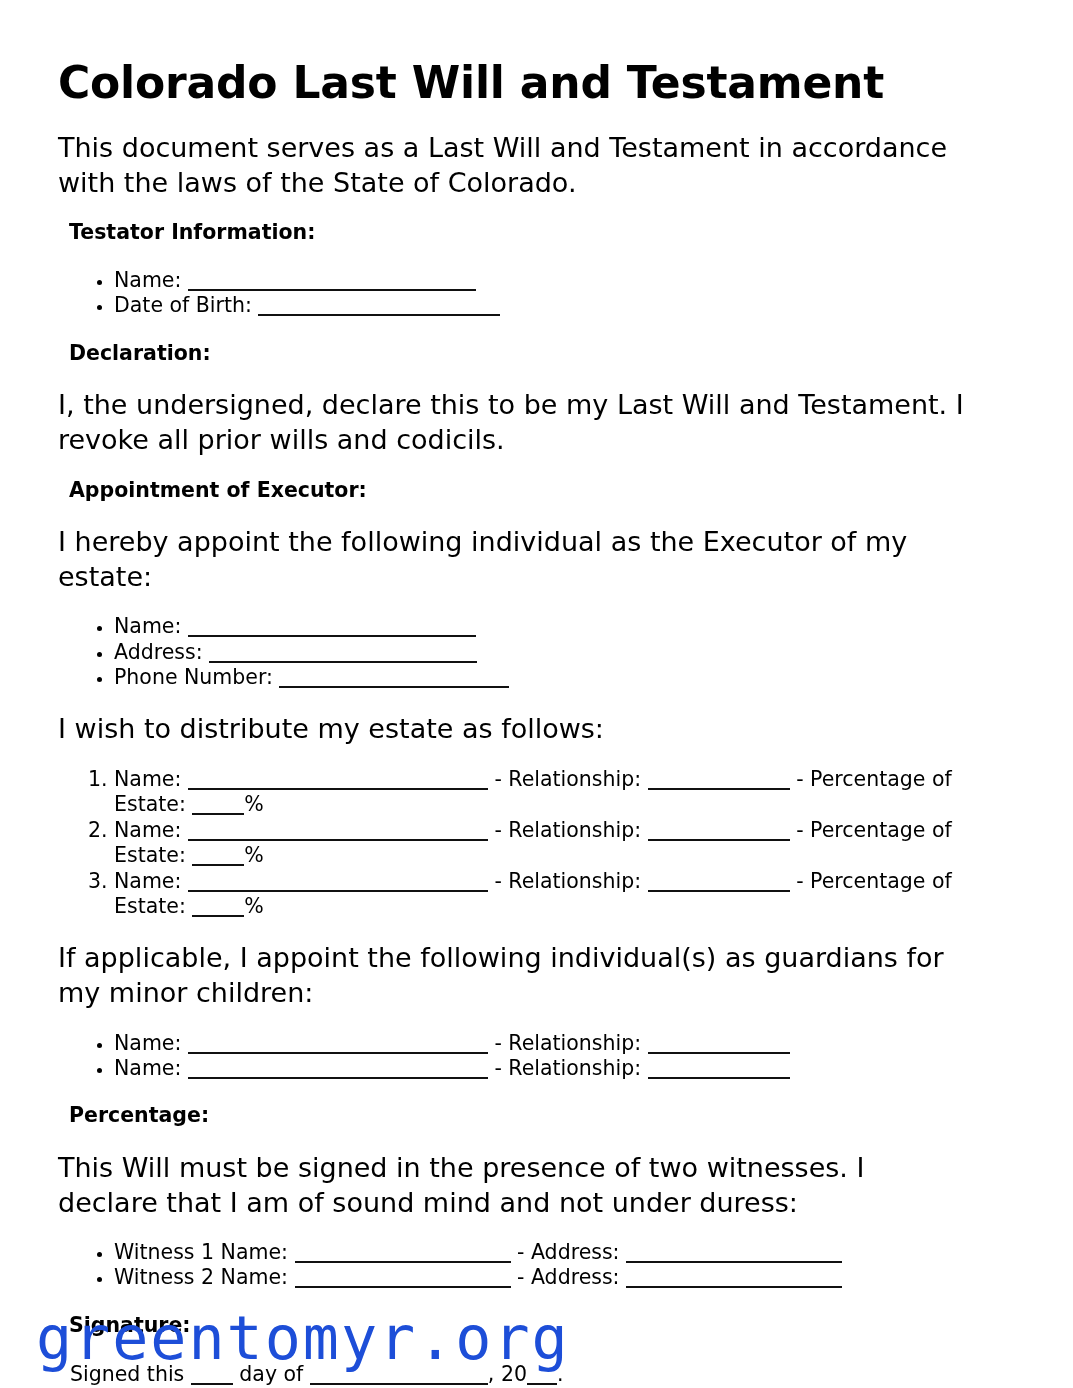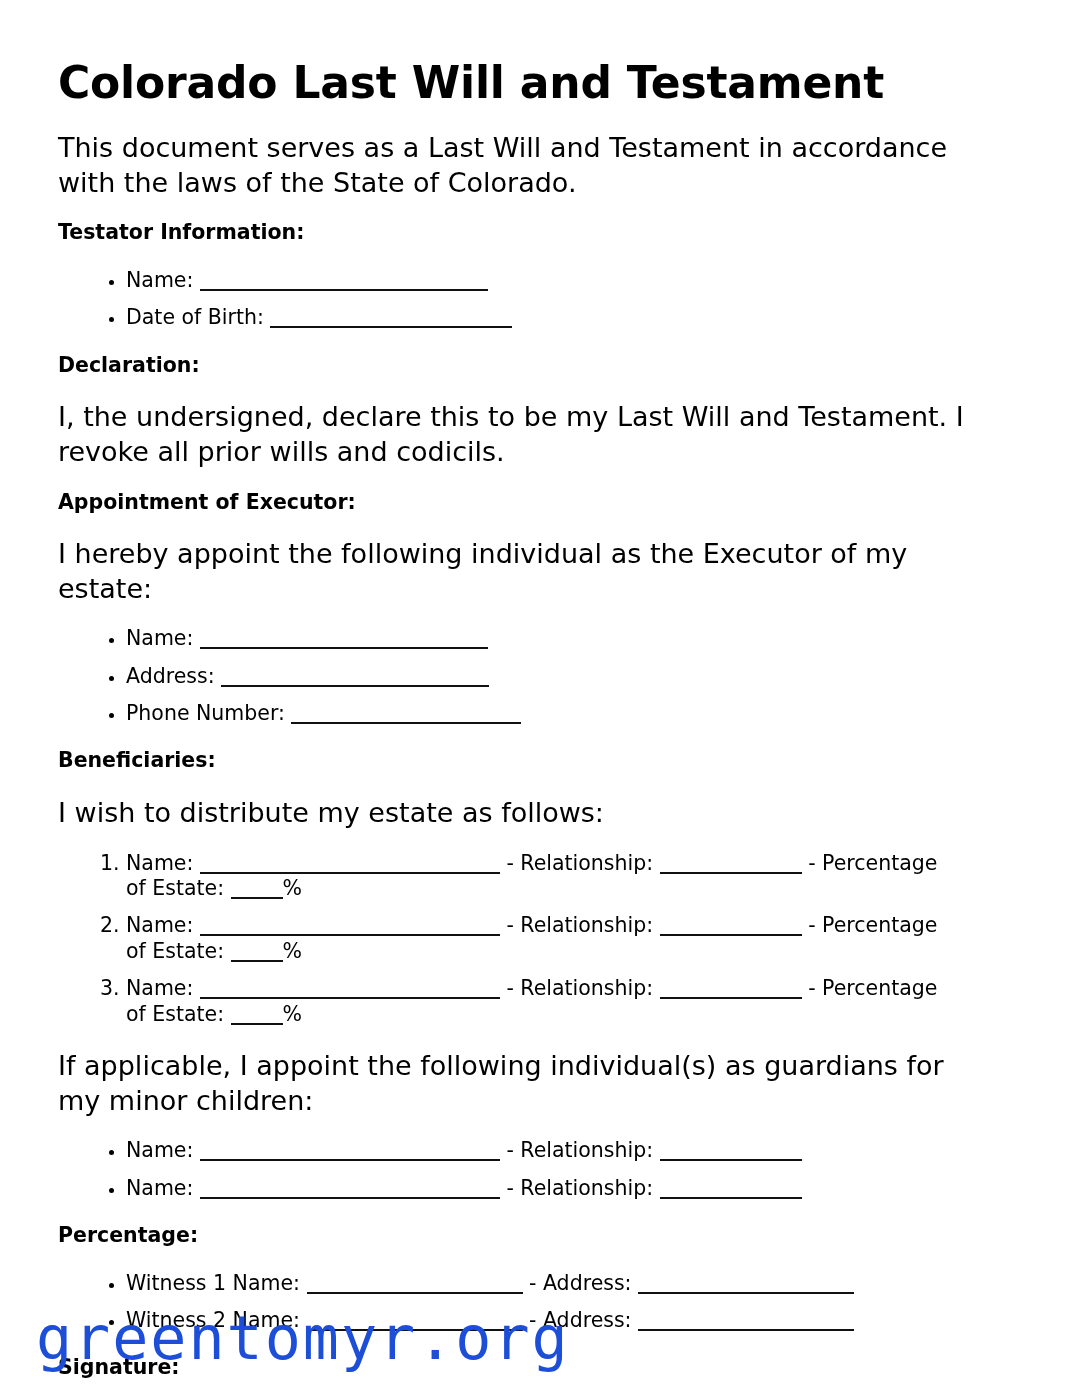--- a/index.html
+++ b/index.html
@@ -38,32 +38,32 @@
   }
   p.para {
     font-size: 27px;
     line-height: 1.28;
     margin: 0 0 20px 0;
   }
   h2.section-heading {
     font-size: 20.5px;
     font-weight: bold;
     line-height: 1.25;
-    margin: 0 0 22px 0;
+    margin: 0 0 22px 11px;
   }
   ul.bullets, ol.numbers {
     margin: 0 0 22px 0;
     padding-left: 56px;
     font-size: 20.5px;
     line-height: 1.24;
   }
   ul.bullets { list-style: disc; }
   ol.numbers { list-style: decimal; }
   ul.bullets li, ol.numbers li {
-    margin: 12px;
+    margin: 0;
     padding: 0;
   }
   ul.bullets li::marker { font-size: 17px; }
   .blank {
     display: inline-block;
     border-bottom: 2px solid #111;
     vertical-align: -4px;
     height: 16px;
   }
   .w-xl { width: 288px; }
@@ -127,21 +127,20 @@
       <li>
         <span>Address:</span>
         <span class="blank" style="width:268px"></span>
       </li>
       <li>
         <span>Phone Number:</span>
         <span class="blank" style="width:230px"></span>
       </li>
     </ul>
 
-    <h2 class="section-heading">Beneficiaries:</h2>
     <p class="para">I wish to distribute my estate as follows:</p>
     <ol class="numbers">
       <li>
         <span>Name:</span>
         <span class="blank" style="width:300px"></span>
         <span>- Relationship:</span>
         <span class="blank" style="width:142px"></span>
         <span>- Percentage of Estate:</span>
         <span class="blank w-xxs"></span><span>%</span>
       </li>
@@ -173,20 +172,21 @@
       </li>
       <li>
         <span>Name:</span>
         <span class="blank" style="width:300px"></span>
         <span>- Relationship:</span>
         <span class="blank" style="width:142px"></span>
       </li>
     </ul>
 
     <h2 class="section-heading">Percentage:</h2>
+    <p class="para">This Will must be signed in the presence of two witnesses. I declare that I am of sound mind and not under duress:</p>
     <ul class="bullets">
       <li>
         <span>Witness 1 Name:</span>
         <span class="blank" style="width:216px"></span>
         <span>- Address:</span>
         <span class="blank" style="width:216px"></span>
       </li>
       <li>
         <span>Witness 2 Name:</span>
         <span class="blank" style="width:216px"></span>

